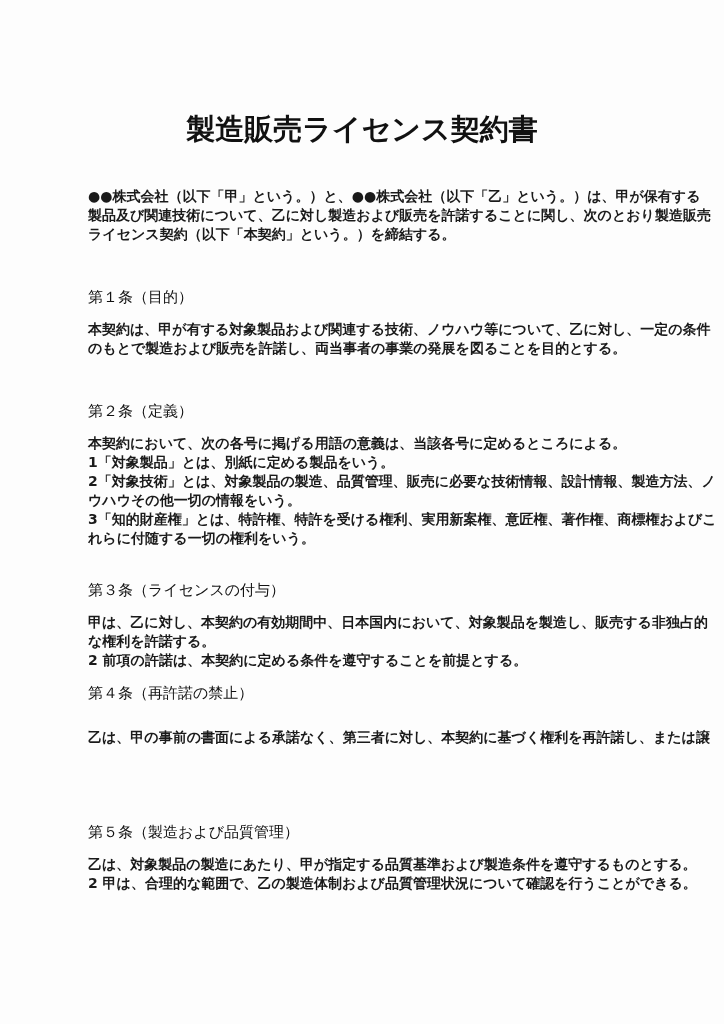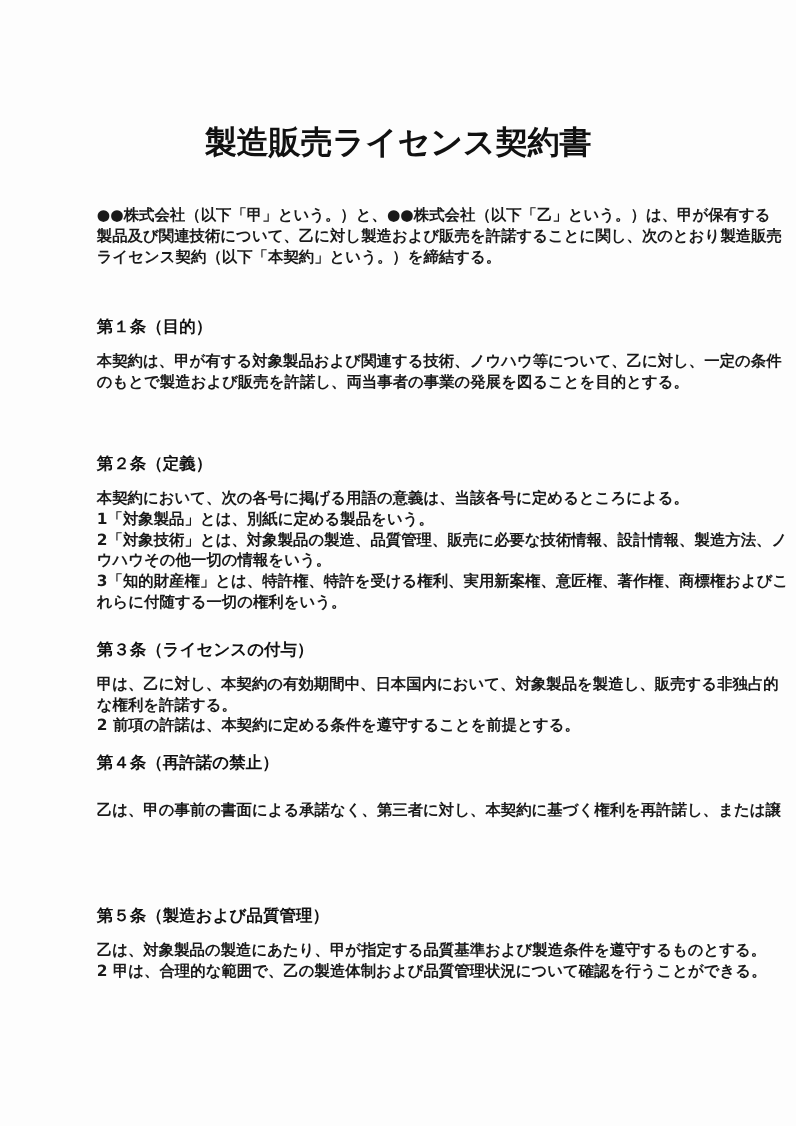--- a/index.html
+++ b/index.html
@@ -46,21 +46,21 @@
       margin: 0;
       white-space: nowrap;
       font-weight: bold;
     }
     .para .line {
       display: block;
       height: 19px;
     }
     .article-heading {
       font-size: 15px;
-      font-weight: bold;
+      font-weight: normal;
       line-height: 20px;
       margin: 0;
       white-space: nowrap;
       color: #111;
     }
   </style>
 </head>
 <body>
 
 <div class="page">
@@ -76,21 +76,21 @@
   </div>
 
   <div class="block" style="top:287px;">
     <h2 class="article-heading">第１条（目的）</h2>
     <p class="para" style="margin-top:13px;">
       <span class="line">本契約は、甲が有する対象製品および関連する技術、ノウハウ等について、乙に対し、一定の条件</span>
       <span class="line">のもとで製造および販売を許諾し、両当事者の事業の発展を図ることを目的とする。</span>
     </p>
   </div>
 
-  <div class="block" style="top:411px;">
+  <div class="block" style="top:401px;">
     <h2 class="article-heading">第２条（定義）</h2>
     <p class="para" style="margin-top:13px;">
       <span class="line">本契約において、次の各号に掲げる用語の意義は、当該各号に定めるところによる。</span>
       <span class="line">1「対象製品」とは、別紙に定める製品をいう。</span>
       <span class="line">2「対象技術」とは、対象製品の製造、品質管理、販売に必要な技術情報、設計情報、製造方法、ノ</span>
       <span class="line">ウハウその他一切の情報をいう。</span>
       <span class="line">3「知的財産権」とは、特許権、特許を受ける権利、実用新案権、意匠権、著作権、商標権およびこ</span>
       <span class="line">れらに付随する一切の権利をいう。</span>
     </p>
   </div>

